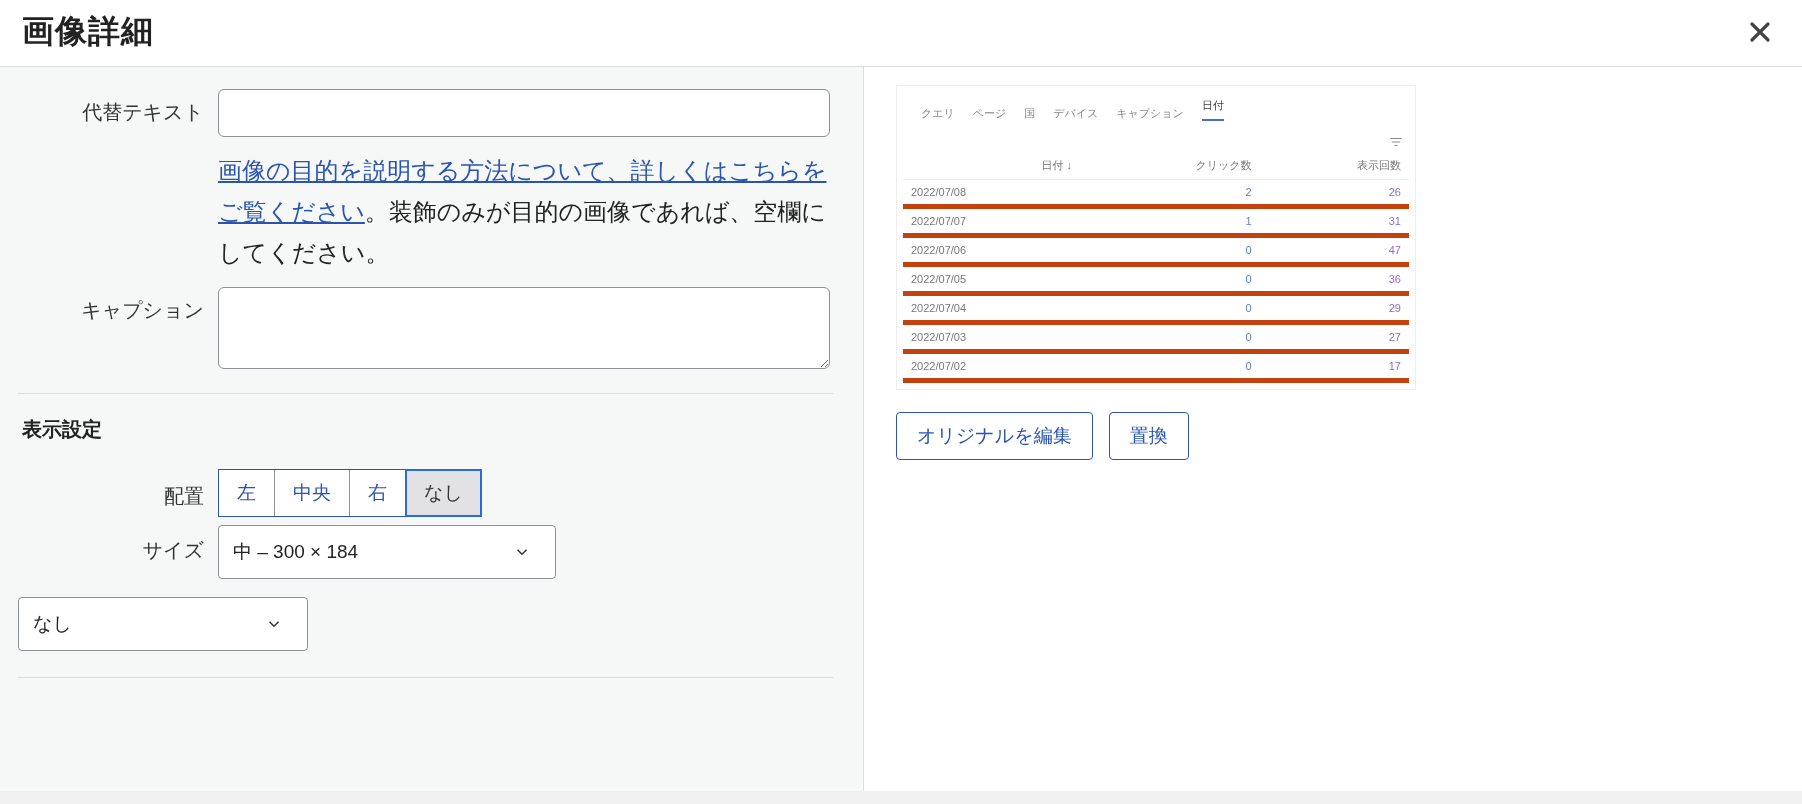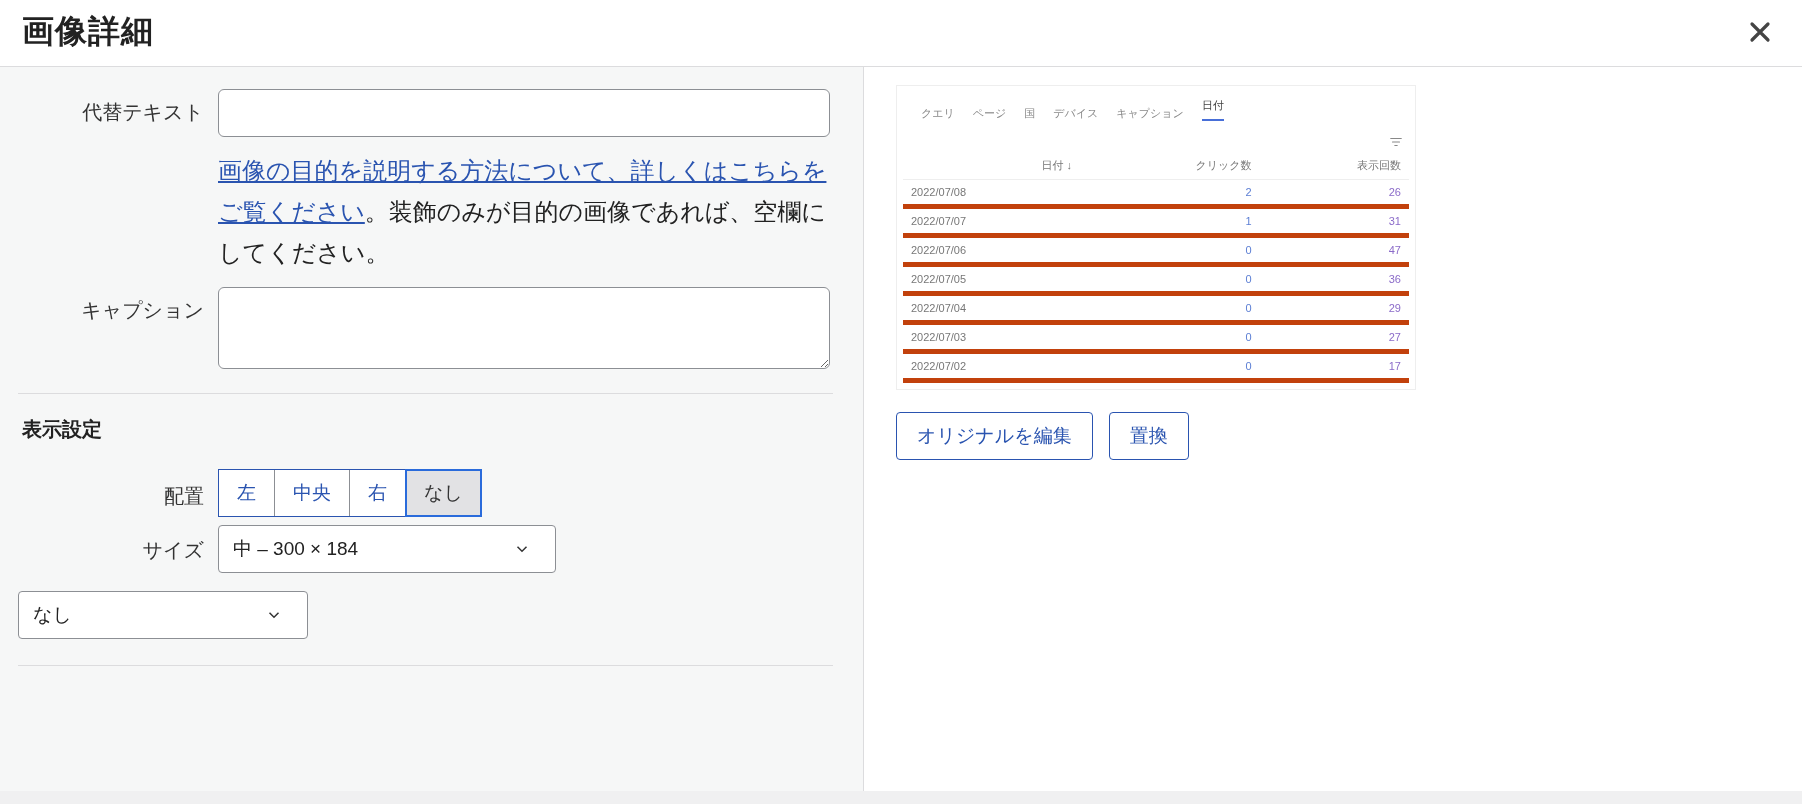--- a/index.html
+++ b/index.html
@@ -17,21 +17,21 @@
   .txt-input { width:612px; height:48px; border:1px solid #8c8f94; border-radius:6px; padding:4px 10px; font-size:16px; background:#fff;}
   .txt-area { width:612px; height:82px; border:1px solid #8c8f94; border-radius:6px; padding:6px 10px; font-size:16px; background:#fff; resize:both;}
   .help { width:612px; font-size:24px; line-height:1.7; margin-top:14px;}
   .help a { color:#2a54b0; text-decoration:underline;}
   .section-divider { border:none; border-top:1px solid #dcdcde; margin:20px 0 22px 0;}
   .section-title { font-size:20px; font-weight:600; margin:0 0 26px 4px;}
   .btn-group { display:inline-flex; border:1px solid #2a54b0;}
   .btn-group .seg { background:#fff; color:#2a54b0; font-size:19px; padding:10px 18px; min-width:56px; text-align:center; cursor:pointer; border-right:1px solid #8c8f94;}
   .btn-group .seg:last-child { border-right:none;}
   .btn-group .seg.active { background:#e2e2e4; color:#333; outline:2px solid #2a6bdb; outline-offset:-1px;}
-  .select { position:relative; border:1px solid #8c8f94; border-radius:4px; background:#fff; height:48px; display:flex; align-items:center; padding:0 44px 0 14px; font-size:19px;}
+  .select { position:relative; border:1px solid #8c8f94; border-radius:4px; background:#fff; height:54px; display:flex; align-items:center; padding:0 44px 0 14px; font-size:19px;}
   .select .chev { position:absolute; right:12px; top:50%; transform:translateY(-50%); pointer-events:none;}
   .select-size { width:338px;}
   .select-link { width:290px;}
   .preview-box { width:520px; margin:0 0 22px 0;}
   .preview-inner { border:1px solid #eee; padding:4px 6px 6px 6px;}
   .preview-tabs { display:flex; gap:18px; font-size:11px; color:#888; padding:8px 6px 10px 18px; filter:blur(0.6px);align-items:flex-end;}
   .preview-tabs .active { color:#444; border-bottom:2px solid #486fd8; padding-bottom:6px;}
   .preview-table { width:100%; border-collapse:collapse; font-size:11px; color:#777; filter:blur(0.5px);}
   .preview-table th { text-align:right; font-weight:400; color:#777; padding:6px 8px; border-bottom:1px solid #eee;}
   .preview-table th.r, .preview-table td.r { text-align:right;}

